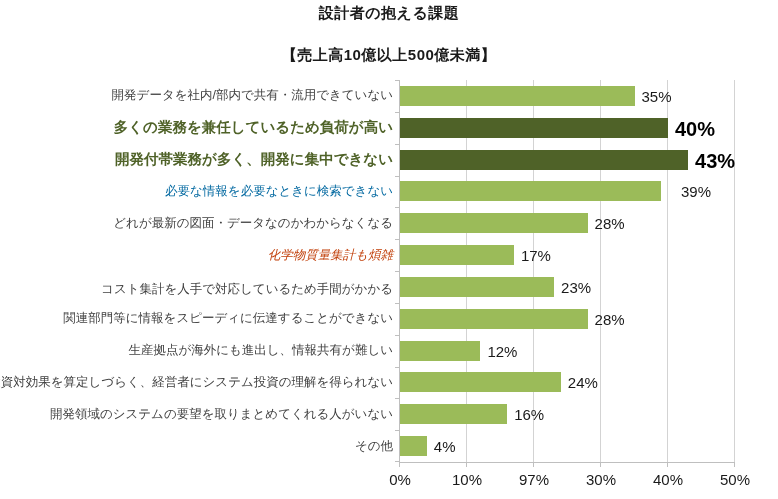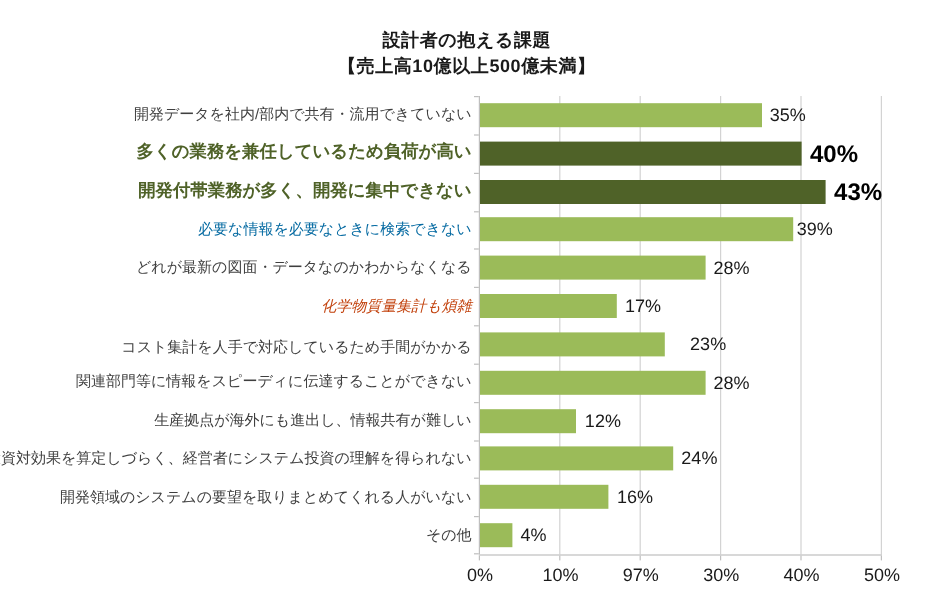--- a/index.html
+++ b/index.html
@@ -7,21 +7,21 @@
   body {
     font-family: "Liberation Sans", "DejaVu Sans", sans-serif;
     width: 778px; height: 499px; overflow: hidden;
   }
   #canvas {
     position: relative;
     width: 778px; height: 499px;
     background: #ffffff;
   }
   .chart-title {
-    position: absolute; top: 24px; left: 0; width: 100%;
+    position: absolute; top: 4px; left: 0; width: 100%;
     text-align: center; font-size: 15px; font-weight: bold; color: #1a1a1a;
     letter-spacing: 0.5px;
   }
   .chart-subtitle {
     position: absolute; top: 46px; left: 0; width: 100%;
     text-align: center; font-size: 15px; font-weight: bold; color: #1a1a1a;
     letter-spacing: 0.5px;
   }
   #plot { position: absolute; }
   .gridline { position: absolute; top: 0; width: 1px; height: 100%; }
@@ -88,30 +88,30 @@
       <div class="category-label" style="right: 342px; top: 9.41667px; color: rgb(63, 63, 63);">開発データを社内/部内で共有・流用できていない</div>
       <div class="value-label" style="left: 241.5px; top: 8.91667px; color: rgb(26, 26, 26);">35%</div>
       <div class="bar" style="top: 37.75px; width: 268px; height: 20px; background: rgb(79, 98, 40);"></div>
       <div class="category-label highlight" style="right: 342px; top: 40.25px; color: rgb(79, 98, 40);">多くの業務を兼任しているため負荷が高い</div>
       <div class="value-label highlight" style="left: 275px; top: 38.75px; color: rgb(0, 0, 0);">40%</div>
       <div class="bar" style="top: 69.5833px; width: 288.1px; height: 20px; background: rgb(79, 98, 40);"></div>
       <div class="category-label highlight" style="right: 342px; top: 72.0833px; color: rgb(79, 98, 40);">開発付帯業務が多く、開発に集中できない</div>
       <div class="value-label highlight" style="left: 295.1px; top: 70.5833px; color: rgb(0, 0, 0);">43%</div>
       <div class="bar" style="top: 101.417px; width: 261.3px; height: 20px; background: rgb(155, 187, 89);"></div>
       <div class="category-label" style="right: 342px; top: 104.917px; color: #0369a1;">必要な情報を必要なときに検索できない</div>
-      <div class="value-label" style="left: 264px; top: 104.417px; color: rgb(26, 26, 26);">39%</div>
+      <div class="value-label" style="left: 281px; top: 104.417px; color: rgb(26, 26, 26);">39%</div>
       <div class="bar" style="top: 133.25px; width: 187.6px; height: 20px; background: rgb(155, 187, 89);"></div>
       <div class="category-label" style="right: 342px; top: 136.75px; color: rgb(63, 63, 63);">どれが最新の図面・データなのかわからなくなる</div>
       <div class="value-label" style="left: 194.6px; top: 136.25px; color: rgb(26, 26, 26);">28%</div>
       <div class="bar" style="top: 165.083px; width: 113.9px; height: 20px; background: rgb(155, 187, 89);"></div>
       <div class="category-label" style="right: 342px; top: 168.583px; color: #c2410c; font-style: italic;">化学物質量集計も煩雑</div>
       <div class="value-label" style="left: 120.9px; top: 168.083px; color: rgb(26, 26, 26);">17%</div>
       <div class="bar" style="top: 196.917px; width: 154.1px; height: 20px; background: rgb(155, 187, 89);"></div>
       <div class="category-label" style="right: 342px; top: 203px; color: rgb(63, 63, 63); text-align: right;">コスト集計を人手で対応しているため手間がかかる</div>
-      <div class="value-label" style="left: 161.1px; top: 199.917px; color: rgb(26, 26, 26); margin-left: 14px;">23%</div>
+      <div class="value-label" style="left: 161.1px; top: 199.917px; color: rgb(26, 26, 26);">23%</div>
       <div class="bar" style="top: 228.75px; width: 187.6px; height: 20px; background: rgb(155, 187, 89);"></div>
       <div class="category-label" style="right: 342px; top: 232.25px; color: rgb(63, 63, 63);">関連部門等に情報をスピーディに伝達することができない</div>
       <div class="value-label" style="left: 194.6px; top: 231.75px; color: rgb(26, 26, 26);">28%</div>
       <div class="bar" style="top: 260.583px; width: 80.4px; height: 20px; background: rgb(155, 187, 89);"></div>
       <div class="category-label" style="right: 342px; top: 264.083px; color: rgb(63, 63, 63);">生産拠点が海外にも進出し、情報共有が難しい</div>
       <div class="value-label" style="left: 87.4px; top: 263.583px; color: rgb(26, 26, 26);">12%</div>
       <div class="bar" style="top: 292.417px; width: 160.8px; height: 20px; background: rgb(155, 187, 89);"></div>
       <div class="category-label" style="right: 342px; top: 295.917px; color: rgb(63, 63, 63);">投資対効果を算定しづらく、経営者にシステム投資の理解を得られない</div>
       <div class="value-label" style="left: 167.8px; top: 295.417px; color: rgb(26, 26, 26);">24%</div>
       <div class="bar" style="top: 324.25px; width: 107.2px; height: 20px; background: rgb(155, 187, 89);"></div>

